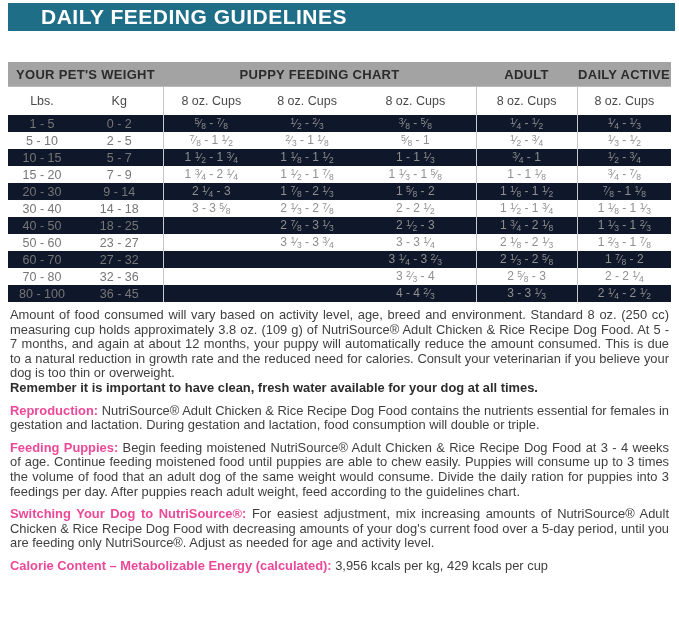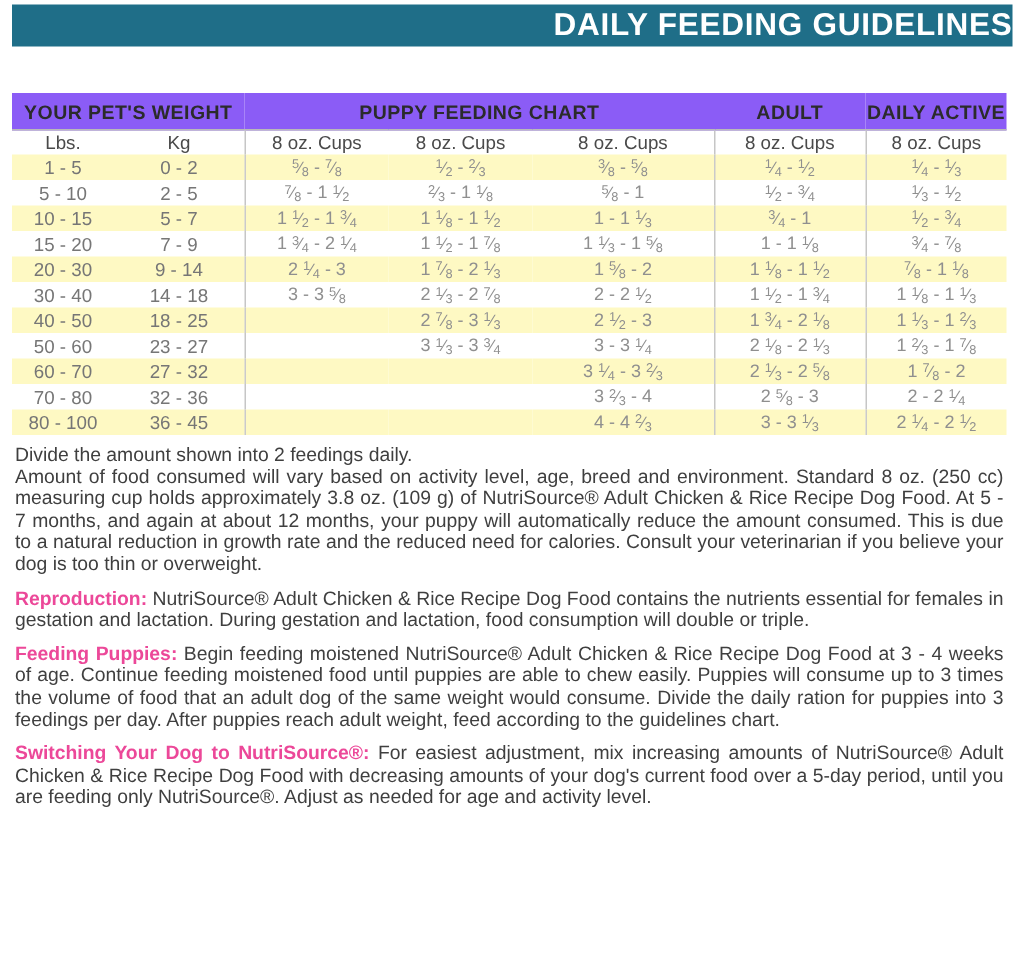--- a/index.html
+++ b/index.html
@@ -8,47 +8,46 @@
     font-family:"Liberation Sans", sans-serif;
     color:#3f3f3f;
     position:relative;
   }
   
   .titlebar{
     margin:3px 4px 0 8px;
     height:28px;
     background:#1f6e88;
     display:flex;align-items:center;
-    padding-left:6px;
-    justify-content:flex-end;
+    padding-left:33px;
   }
   .titlebar h1{
     margin:0;font-size:21px;font-weight:bold;color:#ffffff;
     letter-spacing:0.5px;
   }
   
   .tablewrap{margin:31px 8px 0 8px;}
   table{border-collapse:collapse;table-layout:fixed;width:663px;font-size:12px;}
   col.c1{width:68px}col.c2{width:87px}col.c3{width:96px}
   col.c4{width:96px}col.c5{width:121px}col.c6{width:101px}col.c7{width:94px}
   th,td{padding:0;text-align:center;font-weight:normal;}
   tr.band th{
-    background:#8b5cf6;height:24px;
+    background:#a3a3a3;height:24px;
     font-weight:bold;font-size:13px;color:#2b2b2b;letter-spacing:0.3px;
   }
   tr.months th{
     height:34px;font-size:12px;color:#5a5a5a;line-height:13px;
     white-space:pre-line;vertical-align:middle;
   }
   tr.units th{
-    height:16px;font-size:12.5px;color:#4a4a4a;
+    height:28px;font-size:12.5px;color:#4a4a4a;
     border-top:1px solid #b9b9b9;
   }
   tbody tr{height:17px;}
-  tbody tr.g td{background:#fef9c3;}
+  tbody tr.g td{background:#0f172a;}
   tbody td{color:#8f8f8f;font-size:12px;}
   tbody td.wcol{color:#767676;font-size:12.5px;}
   .vline{border-left:1px solid #c6c6c6;}
   tbody tr.g .vline{border-left-color:#cacaca;}
   
   .fr sup{font-size:8.5px;vertical-align:3px;letter-spacing:0;}
   .fr sub{font-size:8.5px;vertical-align:-2px;}
   .fr .sl{font-size:11px;}
   
   .notes{margin:6px 10px 0 10px;font-size:12.9px;line-height:14.6px;text-align:justify;}
@@ -190,20 +189,21 @@
           <td></td>
           <td>4 - 4 <span class="fr"><sup>2</sup><span class="sl">⁄</span><sub>3</sub></span></td>
           <td class="vline">3 - 3 <span class="fr"><sup>1</sup><span class="sl">⁄</span><sub>3</sub></span></td>
           <td class="vline">2 <span class="fr"><sup>1</sup><span class="sl">⁄</span><sub>4</sub></span> - 2 <span class="fr"><sup>1</sup><span class="sl">⁄</span><sub>2</sub></span></td>
         </tr>
       </tbody>
   </table>
 </div>
 
 <div class="notes">
-  <div class="line">Divide the amount shown into 2 feedings daily.</div>
   <div class="line">Amount of food consumed will vary based on activity level, age, breed and environment. Standard 8 oz. (250 cc) measuring cup holds approximately 3.8 oz. (109 g) of NutriSource® Adult Chicken &amp; Rice Recipe Dog Food. At 5 - 7 months, and again at about 12 months, your puppy will automatically reduce the amount consumed. This is due to a natural reduction in growth rate and the reduced need for calories. Consult your veterinarian if you believe your dog is too thin or overweight.</div>
+  <div class="line boldline">Remember it is important to have clean, fresh water available for your dog at all times.</div>
   <div id="sections">
       <p class="sec"><b>Reproduction: </b><span>NutriSource® Adult Chicken &amp; Rice Recipe Dog Food contains the nutrients essential for females in gestation and lactation. During gestation and lactation, food consumption will double or triple.</span></p>
       <p class="sec"><b>Feeding Puppies: </b><span>Begin feeding moistened NutriSource® Adult Chicken &amp; Rice Recipe Dog Food at 3 - 4 weeks of age. Continue feeding moistened food until puppies are able to chew easily. Puppies will consume up to 3 times the volume of food that an adult dog of the same weight would consume. Divide the daily ration for puppies into 3 feedings per day. After puppies reach adult weight, feed according to the guidelines chart.</span></p>
       <p class="sec"><b>Switching Your Dog to NutriSource®: </b><span>For easiest adjustment, mix increasing amounts of NutriSource® Adult Chicken &amp; Rice Recipe Dog Food with decreasing amounts of your dog's current food over a 5-day period, until you are feeding only NutriSource®. Adjust as needed for age and activity level.</span></p>
+      <p class="sec"><b>Calorie Content – Metabolizable Energy (calculated): </b><span>3,956 kcals per kg, 429 kcals per cup</span></p>
     </div>
 </div>
 
 </body></html>

